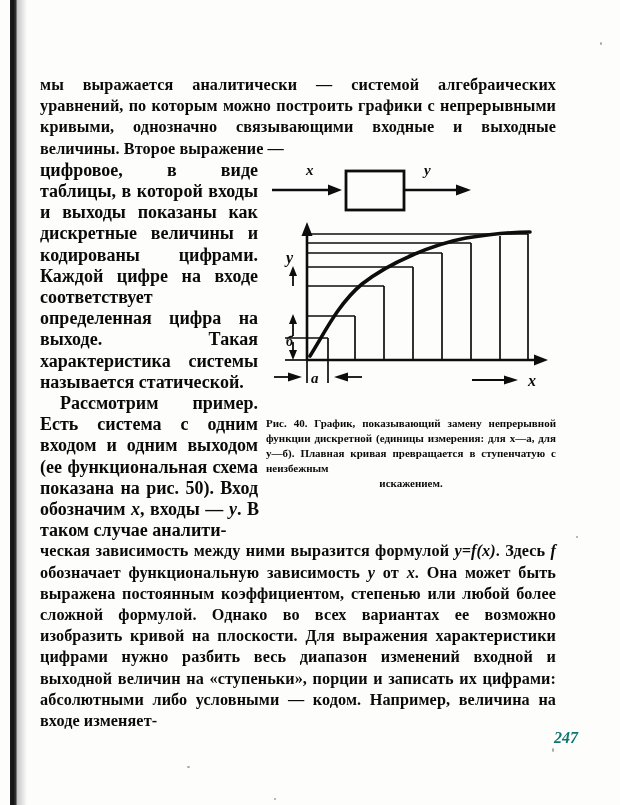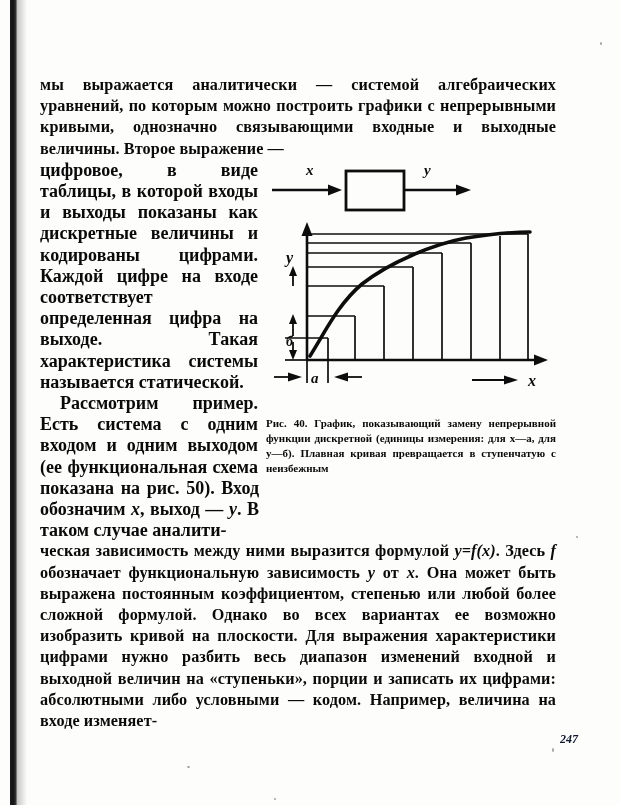--- a/index.html
+++ b/index.html
@@ -67,22 +67,22 @@
     margin-top:4px;
     letter-spacing:0px;
   }
   .caption .last{display:block;text-align:center;}
 
   .pagenum{
     position:absolute;
     right:42px;bottom:58px;
     font-style:italic;
     font-weight:700;
-    font-size:12px;
-    color:#0f172a;
+    font-size:16px;
+    color:#0f766e;
     font-family:"Liberation Serif",serif;
   }
 
   
   .speck{position:absolute;background:#5a5a5a;border-radius:50%;opacity:.55;}
 
   .clr{clear:both;}
 </style>
 </head>
 <body>
@@ -164,27 +164,28 @@
           <text x="262" y="222" font-family="Liberation Serif, serif" font-style="italic" font-weight="700" font-size="16" fill="#0d0d0d">x</text>
 
           <text x="20" y="182" font-family="Liberation Serif, serif" font-style="italic" font-weight="700" font-size="14" fill="#0d0d0d">б</text>
           <text x="45" y="219" font-family="Liberation Serif, serif" font-style="italic" font-weight="700" font-size="15" fill="#0d0d0d">a</text>
         </svg>
       </div>
 
       <div class="caption">
         <span>Рис. 40.</span>
         <span>График, показывающий замену непрерывной функции дискретной (единицы измерения: для x—a, для y—б). Плавная кривая превращается в ступенчатую с неизбежным</span>
+        <span class="last">искажением.</span>
       </div>
     </div>
 
     <p class="narrow" style="margin:0;">цифровое, в виде таблицы, в которой входы и выходы показаны как дискретные величины и кодированы цифрами. Каждой цифре на входе соответствует определенная цифра на выходе. Такая характеристика системы называется статической.</p>
 
     <p class="narrow indent" style="margin:0;">
-      <span>Рассмотрим пример. Есть система с одним входом и одним выходом (ее функциональная схема показана на рис. 50). Вход обозначим </span><span class="it">x</span><span>, выход — </span><span class="it">y</span><span>. В таком случае аналити-</span>
+      <span>Рассмотрим пример. Есть система с одним входом и одним выходом (ее функциональная схема показана на рис. 50). Вход обозначим </span><span class="it">x</span><span>, входы — </span><span class="it">y</span><span>. В таком случае аналити-</span>
     </p>
 
     <div class="clr"></div>
 
     <p class="para" style="margin:0;">
       <span>ческая зависимость между ними выразится формулой </span><span class="it">y=f(x)</span><span>. Здесь </span><span class="it">f</span><span> обозначает функциональную зависимость </span><span class="it">y</span><span> от </span><span class="it">x</span><span>. Она может быть выражена постоянным коэффициентом, степенью или любой более сложной формулой. Однако во всех вариантах ее возможно изобразить кривой на плоскости. Для выражения характеристики цифрами нужно разбить весь диапазон изменений входной и выходной величин на «ступеньки», порции и записать их цифрами: абсолютными либо условными — кодом. Например, величина на входе изменяет-</span>
     </p>
 
   </div>
 

